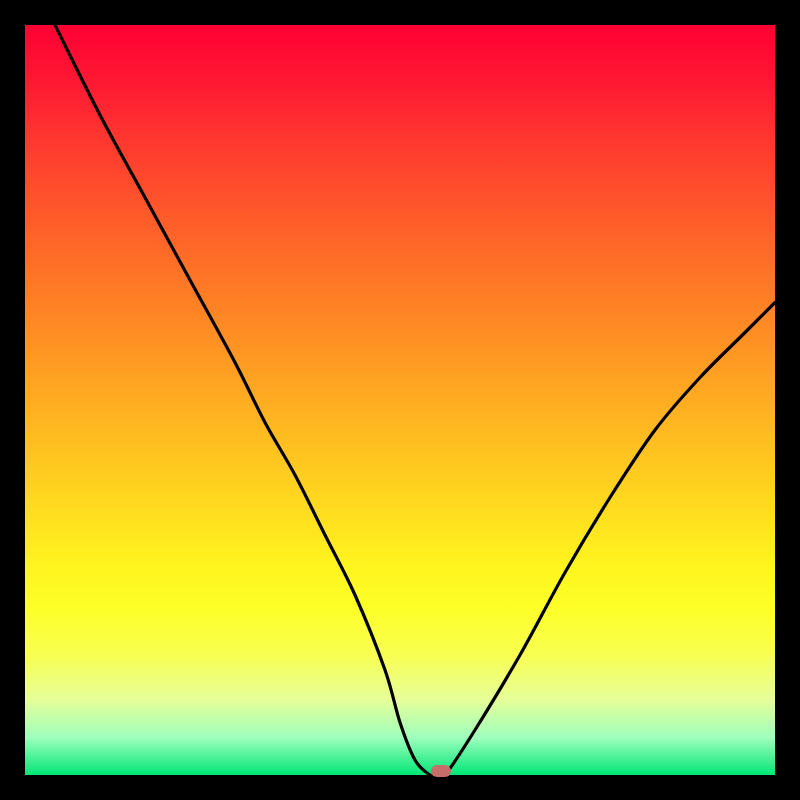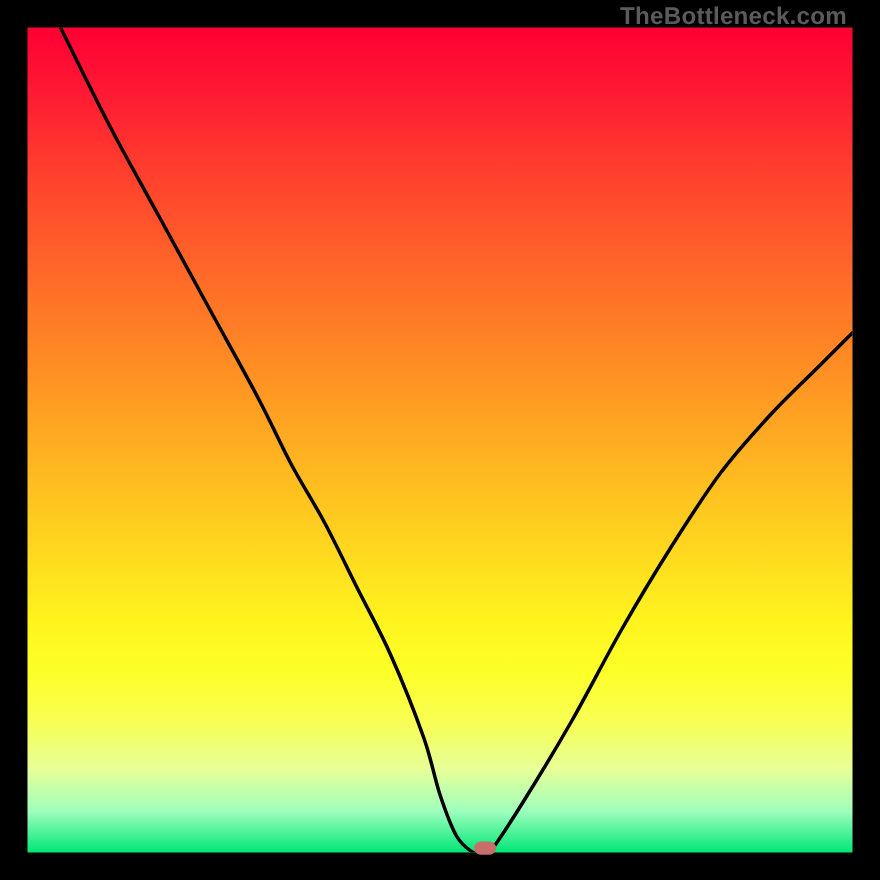--- a/index.html
+++ b/index.html
@@ -56,21 +56,20 @@
     width: 20px;
     height: 12px;
     background: #c76d6a;
     border-radius: 6px;
   }
 </style>
 </head>
 <body>
 
 <div class="frame">
-  <div class="attribution">TheBottleneck.com</div>
 
   <div class="plot-area">
     <svg class="curve-svg" viewBox="0 0 750 750" preserveAspectRatio="none">
       <path fill="none" stroke="#000" stroke-width="3.2" stroke-linejoin="round" stroke-linecap="round" id="curve-path" d="M 30.00 0.00 C 37.50 15.00, 60.00 61.25, 75.00 90.00 C 90.00 118.75, 105.00 145.00, 120.00 172.50 C 135.00 200.00, 150.00 227.50, 165.00 255.00 C 180.00 282.50, 197.50 313.75, 210.00 337.50 C 222.50 361.25, 230.00 378.75, 240.00 397.50 C 250.00 416.25, 260.00 431.25, 270.00 450.00 C 280.00 468.75, 290.00 490.00, 300.00 510.00 C 310.00 530.00, 320.00 547.50, 330.00 570.00 C 340.00 592.50, 352.50 623.75, 360.00 645.00 C 367.50 666.25, 370.00 682.50, 375.00 697.50 C 380.00 712.50, 385.00 726.25, 390.00 735.00 C 395.00 743.75, 401.25 747.50, 405.00 750.00 C 408.75 752.50, 410.00 750.00, 412.50 750.00 C 415.00 750.00, 413.75 757.50, 420.00 750.00 C 426.25 742.50, 437.50 725.00, 450.00 705.00 C 462.50 685.00, 480.00 656.25, 495.00 630.00 C 510.00 603.75, 525.00 573.75, 540.00 547.50 C 555.00 521.25, 570.00 496.25, 585.00 472.50 C 600.00 448.75, 615.00 425.00, 630.00 405.00 C 645.00 385.00, 660.00 368.75, 675.00 352.50 C 690.00 336.25, 707.50 320.00, 720.00 307.50 C 732.50 295.00, 745.00 282.50, 750.00 277.50"></path>
     </svg>
     <div class="marker" id="marker" style="left: 406.25px; top: 740.25px;"></div>
   </div>
 </div>
 
 </body></html>

